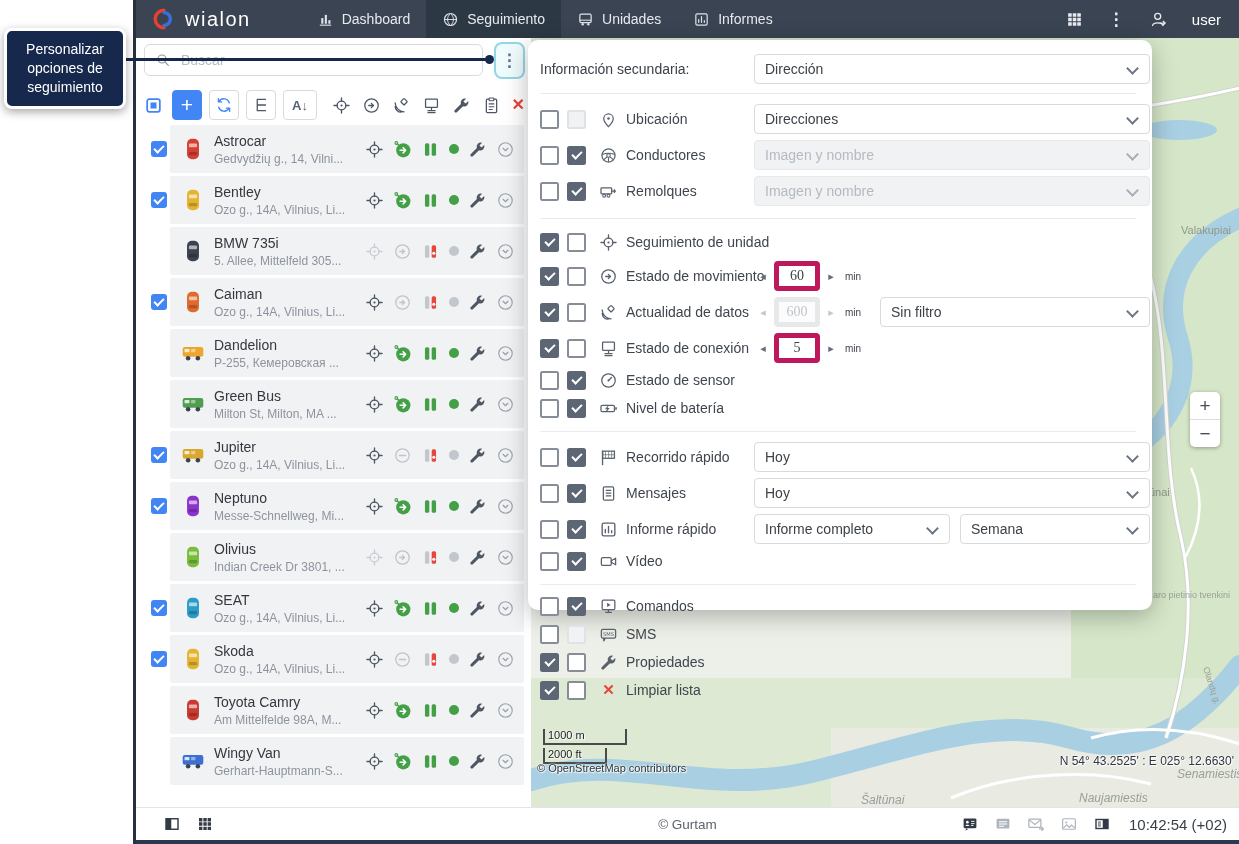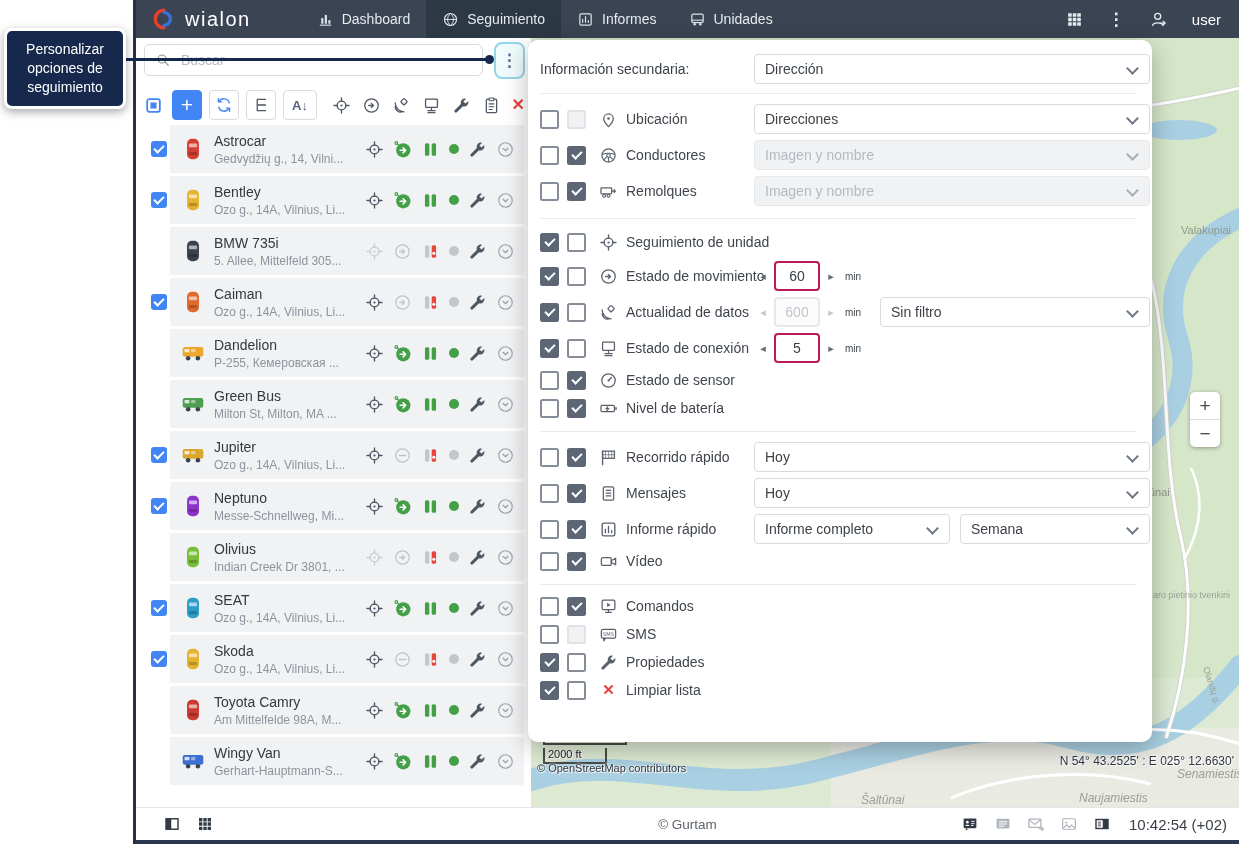--- a/index.html
+++ b/index.html
@@ -67,21 +67,21 @@
   .attrib{position:absolute;left:6px;bottom:34px;font-size:11px;color:#2e3338;text-shadow:0 0 2px #fff,0 0 3px #fff,1px 1px 1px #fff}
   .coords{position:absolute;right:6px;bottom:40px;font-size:12px;color:#2e3642;text-shadow:0 0 2px #fff,0 0 3px #fff,1px 1px 1px #fff}
   .scale{position:absolute;left:12px;bottom:44px;font-size:11px;color:#1c1c1c;text-shadow:0 0 2px #fff,1px 1px 1px #fff}
   .scale .m{width:84px;border:2px solid #4a4a4a;border-top:0;padding:0 3px 2px;box-sizing:border-box}
   .scale .ft{width:64px;border:2px solid #4a4a4a;border-top:0;padding:0 3px 2px;margin-top:3px;box-sizing:border-box}
   .zoomctl{position:absolute;left:659px;top:354px;width:30px;background:#fff;border-radius:5px;box-shadow:0 1px 4px rgba(0,0,0,.35)}
   .zbtn{height:27px;display:flex;align-items:center;justify-content:center;font-size:19px;color:#4a4f57;cursor:pointer}
   .zbtn+.zbtn{border-top:1px solid #ddd}
 
   
-  .popup{position:absolute;left:392px;top:40px;width:624px;height:702px;background:#fff;border-radius:10px;box-shadow:0 6px 24px rgba(0,0,0,.28);z-index:40;padding-top:14px;box-sizing:border-box}
+  .popup{position:absolute;left:392px;top:40px;width:624px;height:570px;background:#fff;border-radius:10px;box-shadow:0 6px 24px rgba(0,0,0,.28);z-index:40;padding-top:14px;box-sizing:border-box}
   .prow{position:relative;display:flex;align-items:center;padding-left:12px}
   .h36{height:36px}.h32{height:32px}.h28{height:28px}.h30{height:30px}
   .plabel{font-size:14px;color:#3b414a}
   .pdiv{border:0;border-top:1px solid #e9ebee;margin:9px 16px 7px 12px}
   .cb{width:15px;height:15px;border:2px solid #868d98;border-radius:2.5px;background:#fff;margin-right:8px;flex:none;position:relative;box-sizing:content-box}
   .cb.on{background:#5d6674;border-color:#5d6674}
   .cb.on:after{content:"";position:absolute;left:2.5px;top:3.5px;width:8px;height:4px;border-left:2px solid #fff;border-bottom:2px solid #fff;transform:rotate(-45deg)}
   .cb.dis{border-color:#dfe2e6;background:#f0f2f4}
   .cb2{margin-right:13px}
   .picon{width:19px;height:19px;color:#59616d;margin-right:8px;flex:none}
@@ -90,21 +90,21 @@
   .sel{position:absolute;left:226px;width:396px;height:30px;border:1px solid #d8dade;border-radius:4px;background:#fff;font-size:14px;color:#3c4248;display:flex;align-items:center;padding:0 28px 0 10px;box-sizing:border-box;white-space:nowrap;overflow:hidden}
   .sel:after{content:"";position:absolute;right:12px;top:9px;width:7px;height:7px;border-right:2px solid #6d7683;border-bottom:2px solid #6d7683;transform:rotate(45deg)}
   .sel.dis{background:#f1f2f4;border-color:#e6e8ea;color:#b4bac1}
   .sel.dis:after{border-color:#a7adb5}
   .sel.selA{left:352px;width:270px}
   .sel.sel1{width:196px}
   .sel.sel2{left:432px;width:190px}
   .step{position:absolute;left:228px;display:flex;align-items:center}
   .steparr{font-size:11px;color:#636c79;width:14px;text-align:center}
   .steparr.dim{color:#c3c8ce}
-  .numbox{width:46px;height:30px;border:2px solid #be185d;border-radius:4px;text-align:center;font-size:14px;color:#3c4248;margin:16px 4px;box-sizing:border-box;outline:0;font-family:Liberation Sans, sans-serif;background:#fff}
+  .numbox{width:46px;height:30px;border:5px solid #be185d;border-radius:4px;text-align:center;font-size:14px;color:#3c4248;margin:16px 4px;box-sizing:border-box;outline:0;font-family:Liberation Serif, serif;background:#fff}
   .numbox.dis{color:#c0c5cb;border-color:#e6e8ea;background:#fcfcfd}
   .munit{font-size:10px;color:#3f454d;margin-left:7px}
 
   
   .bbar{position:absolute;left:0;right:0;bottom:4px;height:32px;background:#fff;border-top:1px solid #e3e5e8;display:flex;align-items:center;z-index:45}
   .bbar-left{display:flex;gap:15px;padding-left:27px;color:#2e3640;z-index:1;background:#fff;align-items:center}
   .bbar svg{width:18px;height:18px}
   .bbar-center{position:absolute;left:0;right:0;text-align:center;font-size:13.5px;color:#5d646d}
   .bbar-right{margin-left:auto;display:flex;align-items:center;gap:15px;padding-right:12px;z-index:1;background:#fff}
   .ic-dark{color:#323a45}
@@ -328,29 +328,29 @@
         <span>Dashboard</span>
       </div>
       <div class="tab active">
         <svg>
             <use href="#sy-globe"></use>
           </svg>
         <span>Seguimiento</span>
       </div>
       <div class="tab">
         <svg>
-            <use href="#sy-rep"></use>
-          </svg>
-        <span>Informes</span>
+            <use href="#sy-bus"></use>
+          </svg>
+        <span>Unidades</span>
       </div>
       <div class="tab">
         <svg>
-            <use href="#sy-bus"></use>
-          </svg>
-        <span>Unidades</span>
+            <use href="#sy-rep"></use>
+          </svg>
+        <span>Informes</span>
       </div>
     </div>
     <div class="navright">
       <svg>
           <use href="#sy-grid"></use>
         </svg>
       <span class="kebab">⋮</span>
       <svg>
           <use href="#sy-user"></use>
         </svg>

